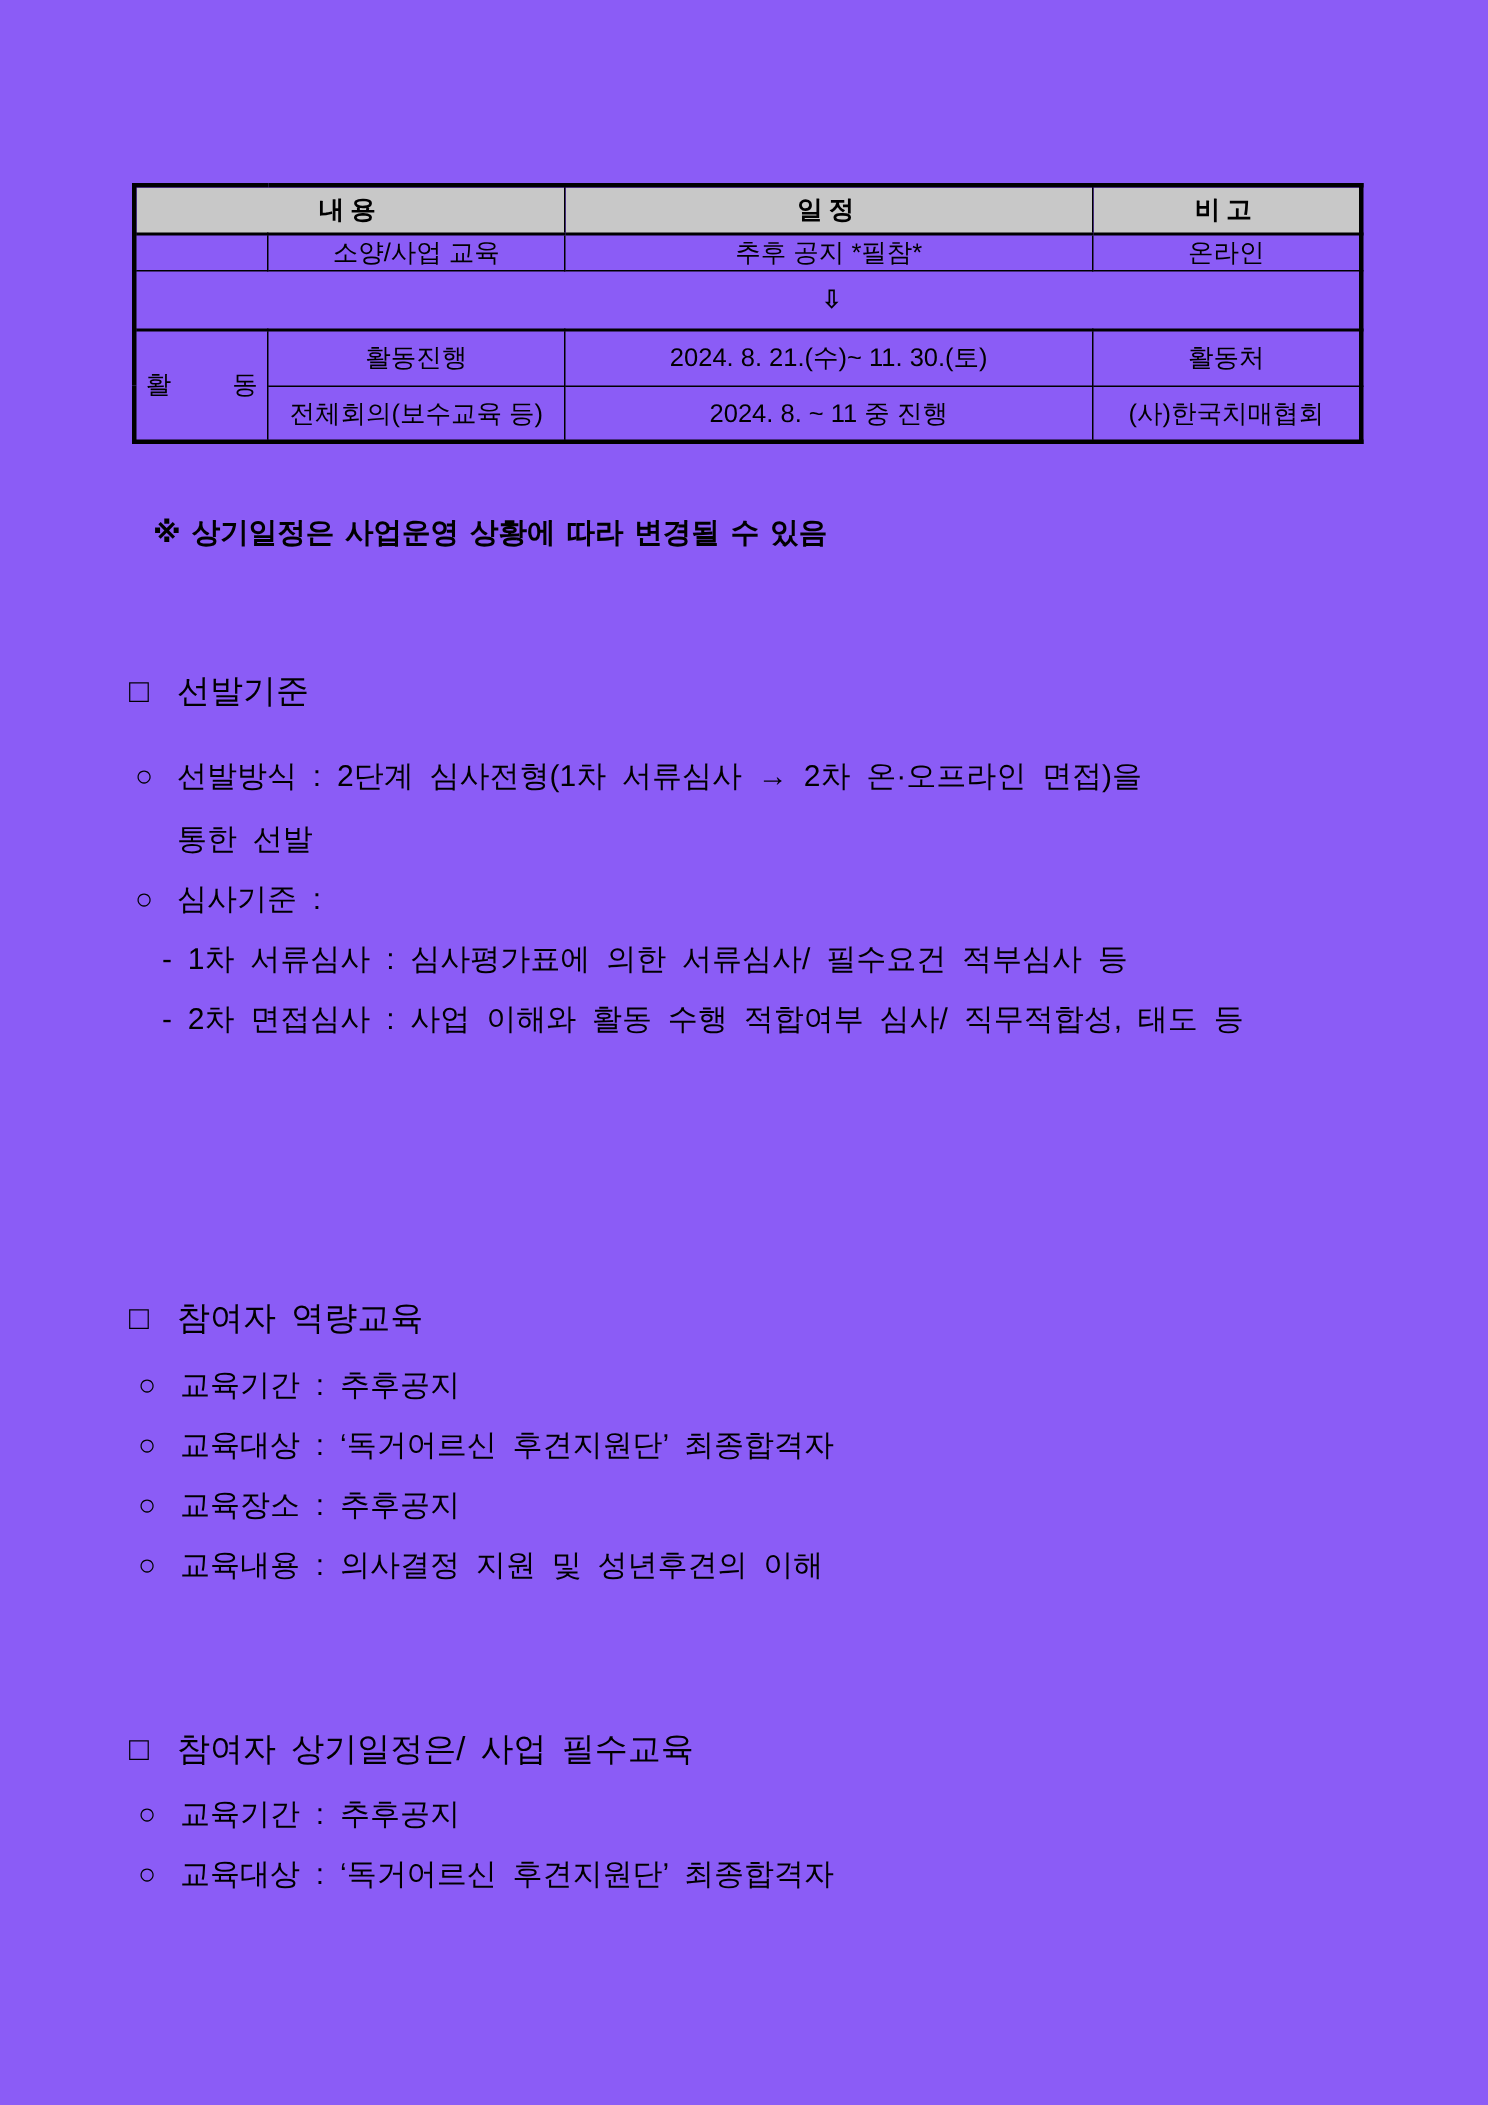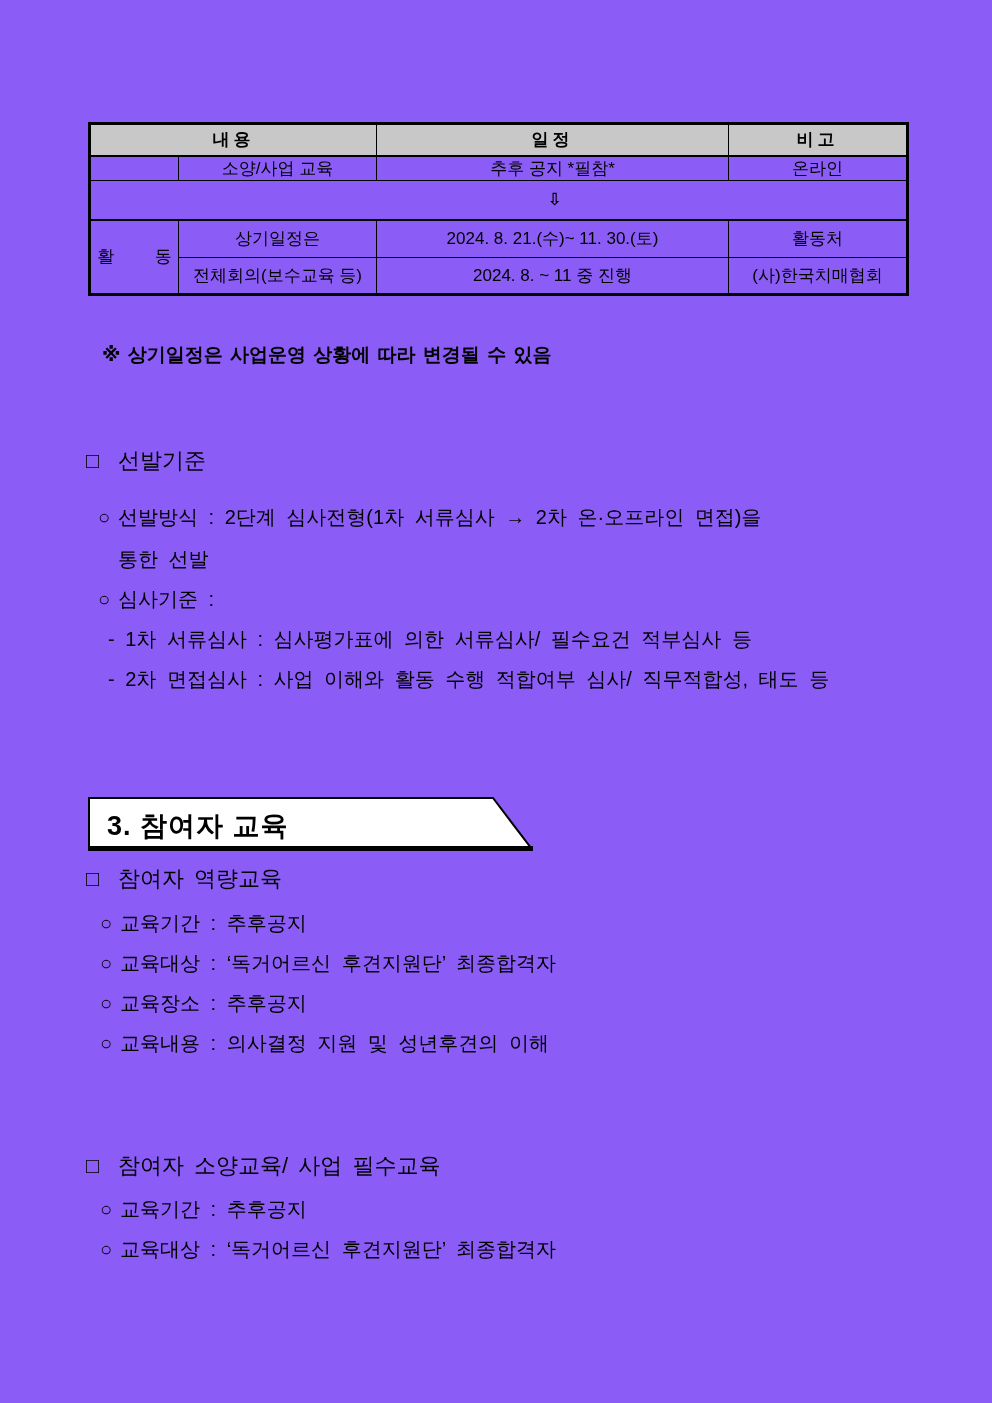--- a/index.html
+++ b/index.html
@@ -51,21 +51,20 @@
     font-size: 22px;
     white-space: nowrap;
     word-spacing: 4px;
   }
   .h2line .sqmark { display: inline-block; width: 32px; }
   .item {
     position: absolute;
     font-size: 20px;
     white-space: nowrap;
     word-spacing: 5px;
-    text-align: center;
   }
   .item .omark { display: inline-block; width: 28px; }
   .subitem {
     position: absolute;
     font-size: 20px;
     white-space: nowrap;
     word-spacing: 5px;
   }
   .note {
     position: absolute;
@@ -109,21 +108,21 @@
       <td></td>
       <td>소양/사업 교육</td>
       <td>추후 공지 *필참*</td>
       <td>온라인</td>
     </tr>
     <tr style="height:40px;">
       <td colspan="4" class="arrowcell"><span class="arrow-shift">⇩</span></td>
     </tr>
     <tr style="height:37px; border-top:2px solid #000;">
       <td rowspan="2" class="groupcell">활 동</td>
-      <td>상기일정은</td>
+      <td>활동진행</td>
       <td>2024. 8. 21.(수)~ 11. 30.(토)</td>
       <td>활동처</td>
     </tr>
     <tr style="height:37px;">
       <td>전체회의(보수교육 등)</td>
       <td>2024. 8. ~ 11 중 진행</td>
       <td>(사)한국치매협회</td>
     </tr>
   </tbody>
     </table>
@@ -140,46 +139,39 @@
   <div class="item" style="left:118px; top:546px;">
     <span>통한 선발</span>
   </div>
 
   <div class="item" style="left:90px; top:586px;">
     <span class="omark">○</span><span>심사기준 :</span>
   </div>
   <div class="subitem" style="left:108px; top:626px;">- 1차 서류심사 : 심사평가표에 의한 서류심사/ 필수요건 적부심사 등</div>
   <div class="subitem" style="left:108px; top:666px;text-align:center;">- 2차 면접심사 : 사업 이해와 활동 수행 적합여부 심사/ 직무적합성, 태도 등</div>
 
-  <div class="banner">
-    <svg width="450" height="60" viewBox="0 0 450 60">
-      <polygon points="1,2 405,2 443,52 1,52" fill="#ffffff" stroke="#000000" stroke-width="2"></polygon>
-      <line x1="0" y1="52.5" x2="445" y2="52.5" stroke="#000000" stroke-width="5"></line>
-    </svg>
-    <div class="banner-title">3. 참여자 교육</div>
-  </div>
 
   <div class="h2line" style="left:86px; top:864px;">
     <span class="sqmark">□</span><span>참여자 역량교육</span>
   </div>
   <div class="item" style="left:92px; top:910px;">
     <span class="omark">○</span><span>교육기간 : 추후공지</span>
   </div>
   <div class="item" style="left:92px; top:950px;">
     <span class="omark">○</span><span>교육대상 : ‘독거어르신 후견지원단’ 최종합격자</span>
   </div>
   <div class="item" style="left:92px; top:1030px;">
     <span class="omark">○</span><span>교육내용 : 의사결정 지원 및 성년후견의 이해</span>
   </div>
   <div class="item" style="left:92px; top:990px;">
     <span class="omark">○</span><span>교육장소 : 추후공지</span>
   </div>
 
   <div class="h2line" style="left:86px; top:1151px;">
-    <span class="sqmark">□</span><span>참여자 소양교육/ 사업 필수교육</span>
+    <span class="sqmark">□</span><span>참여자 상기일정은/ 사업 필수교육</span>
   </div>
   <div class="item" style="left:92px; top:1196px;">
     <span class="omark">○</span><span>교육기간 : 추후공지</span>
   </div>
   <div class="item" style="left:92px; top:1236px;">
     <span class="omark">○</span><span>교육대상 : ‘독거어르신 후견지원단’ 최종합격자</span>
   </div>
 
 </div>
 

